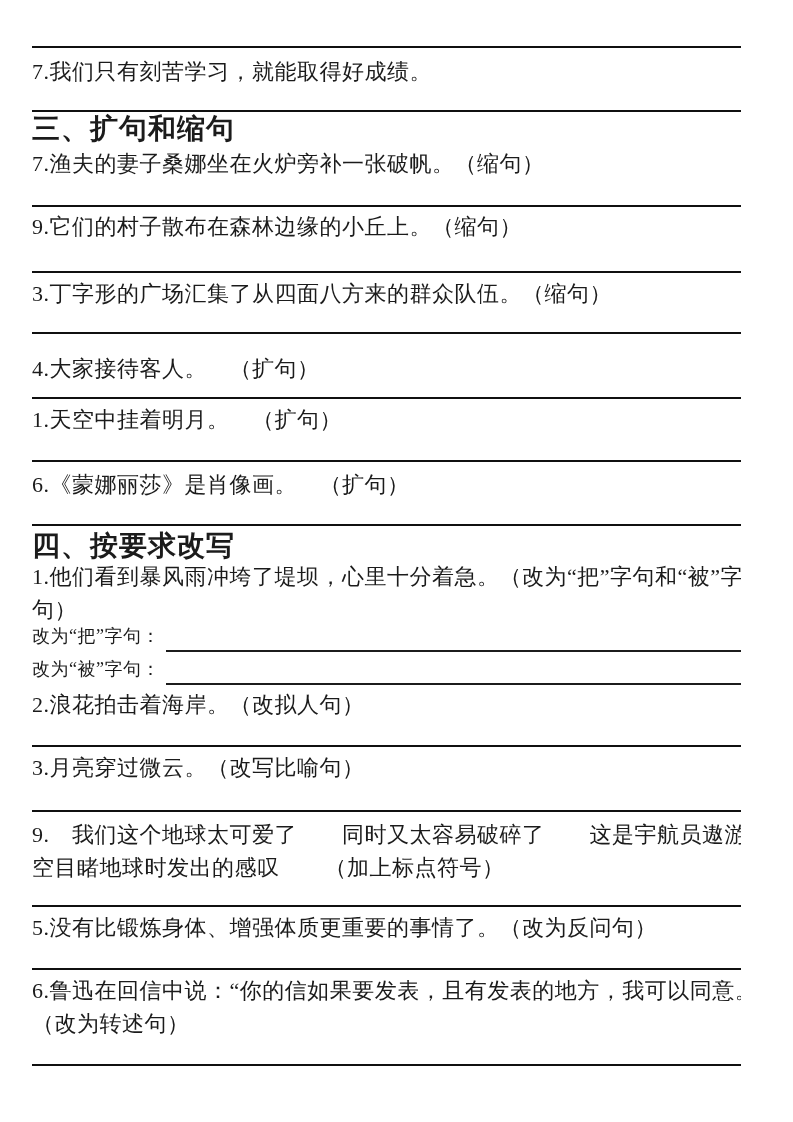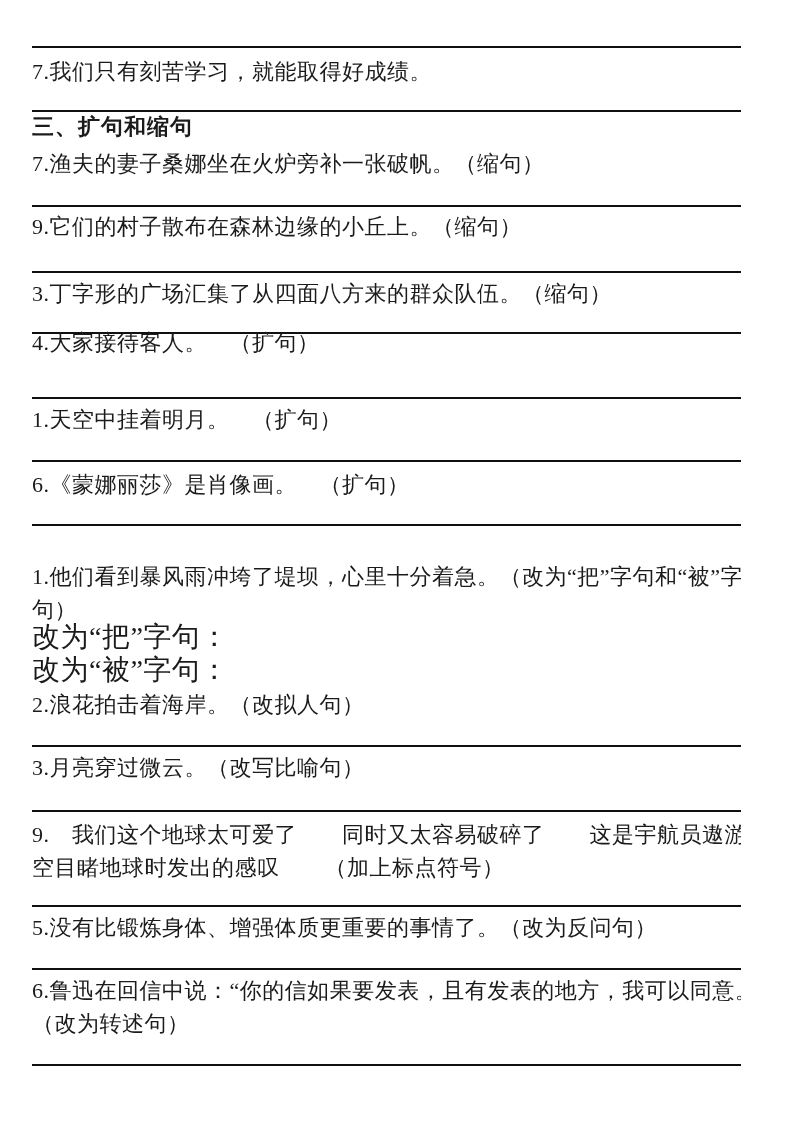--- a/index.html
+++ b/index.html
@@ -28,37 +28,35 @@
     width: 748px;
     font-size: 22px;
     line-height: 33px;
     letter-spacing: 0.5px;
     white-space: pre-wrap;
   }
   .heading {
     position: absolute;
     left: 32px;
     width: 748px;
-    font-size: 22px;
+    font-size: 28px;
     line-height: 30px;
     font-weight: bold;
     letter-spacing: 1px;
-    font-family: Liberation Mono, monospace;
   }
   .blank-row {
     position: absolute;
     left: 32px;
     width: 733px;
     height: 31px;
     display: flex;
-    align-items: flex-start;
-    font-size: 28px;
+    align-items: flex-end;
+    font-size: 18px;
     line-height: 31px;
     letter-spacing: 0.5px;
-    flex-direction: column;
   }
   .blank-row .lbl {
     white-space: nowrap;
     flex: 0 0 auto;
   }
   .blank-row .blank {
     flex: 1 1 auto;
     border-bottom: 2px solid #1c1c1c;
     margin-left: 6px;
   }
@@ -77,29 +75,30 @@
 
   <div class="qtext" style="top:147px">7.渔夫的妻子桑娜坐在火炉旁补一张破帆。（缩句）</div>
   <div class="rule" style="top:205px"></div>
 
   <div class="qtext" style="top:210px">9.它们的村子散布在森林边缘的小丘上。（缩句）</div>
   <div class="rule" style="top:271px"></div>
 
   <div class="qtext" style="top:277px">3.丁字形的广场汇集了从四面八方来的群众队伍。（缩句）</div>
   <div class="rule" style="top:332px"></div>
 
-  <div class="qtext" style="top:326px">4.大家接待客人。　（扩句）</div>
+  <div class="qtext" style="top:352px">4.大家接待客人。　（扩句）</div>
   <div class="rule" style="top:397px"></div>
 
   <div class="qtext" style="top:403px">1.天空中挂着明月。　（扩句）</div>
   <div class="rule" style="top:460px"></div>
 
   <div class="qtext" style="top:468px">6.《蒙娜丽莎》是肖像画。　（扩句）</div>
   <div class="rule" style="top:524px"></div>
 
+  <div class="heading" style="top:531px">四、按要求改写</div>
 
   <div class="qtext" style="top:560px">1.他们看到暴风雨冲垮了堤坝，心里十分着急。（改为“把”字句和“被”字句）</div>
 
   <div class="blank-row" style="top:621px">
     <span class="lbl">改为“把”字句：</span>
     <span class="blank"></span>
   </div>
 
   <div class="blank-row" style="top:654px">
     <span class="lbl">改为“被”字句：</span>

